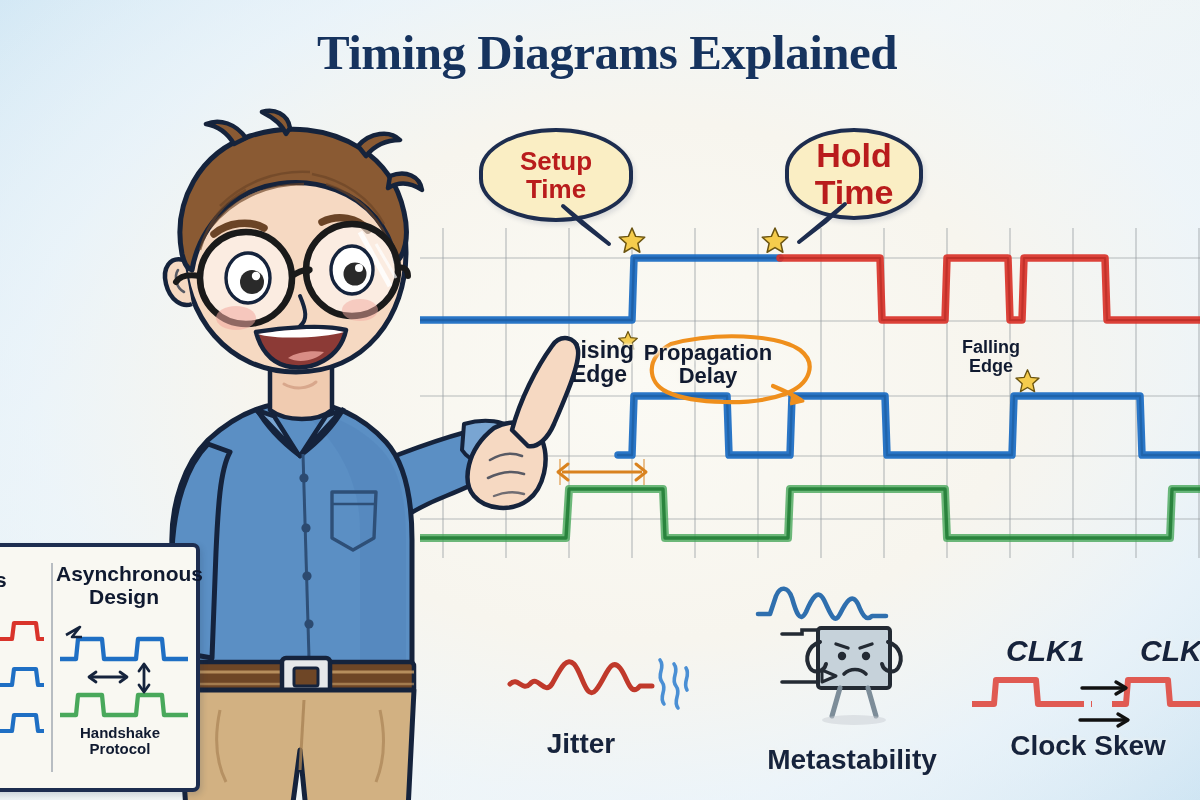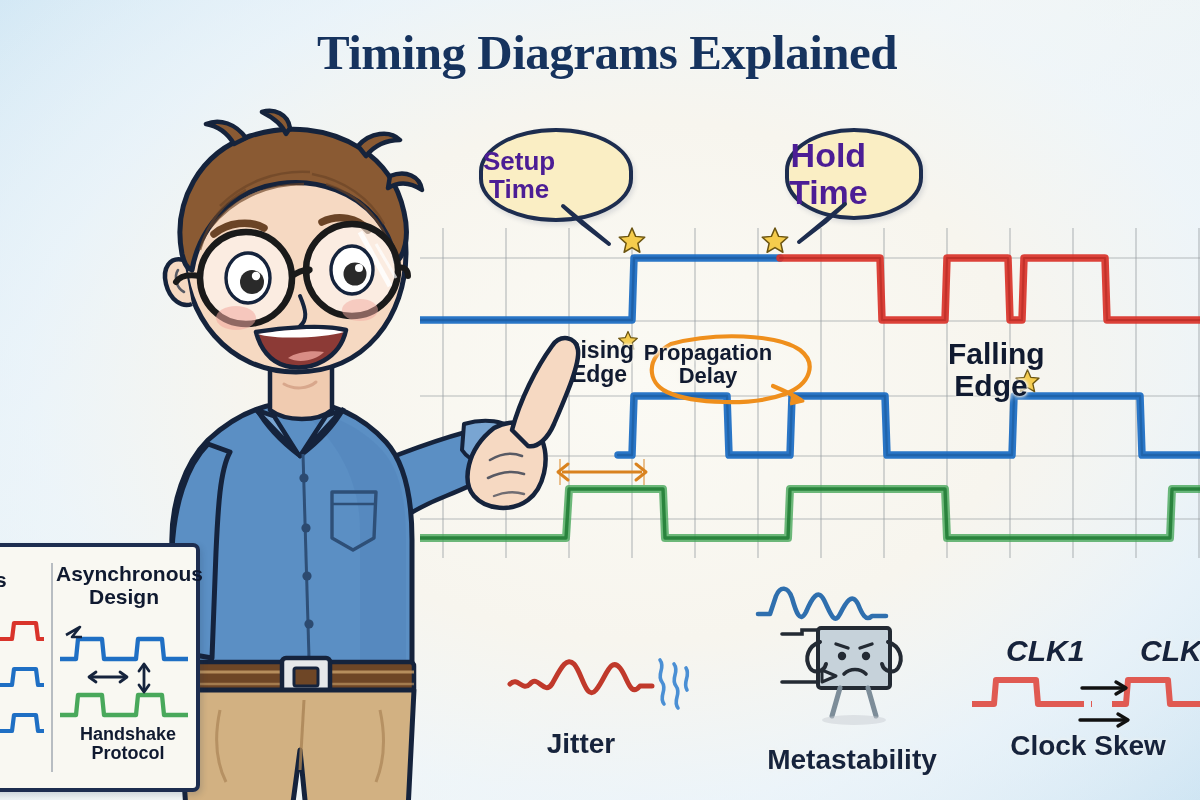--- a/index.html
+++ b/index.html
@@ -24,22 +24,22 @@
     letter-spacing:-0.5px; font-family:"Liberation Serif", serif;
     text-shadow:0 1px 0 rgba(255,255,255,0.6);
     padding-left:7px;
   }
 
   
   .bubble { position:absolute; }
   .bubble .body {
     position:relative; background:#faeec4; border:4px solid #1d2d4f;
     border-radius:50%/46%; display:flex; align-items:center;
-    text-align:center;
-    color:#4c1d95; font-weight:bold; line-height:1.08;
+    justify-content:center; text-align:center;
+    color:#b91c1c; font-weight:bold; line-height:1.08;
     box-shadow:2px 3px 5px rgba(40,60,90,0.14);
   }
   .btxt { white-space:pre-line; }
 
   
   .wlabel {
     position:absolute; color:#101a30; font-weight:bold;
     line-height:1.05; text-align:center; white-space:pre-line;
     text-shadow:0 0 3px #f7f5ee, 0 0 6px #f7f5ee, 1px 0 3px #f7f5ee;
   }
@@ -165,21 +165,21 @@
 Edge</div>
 
   <svg class="lyr" style="left:645px; top:334px;" width="172" height="72" viewBox="0 0 172 72">
     <path d="M26,10 C70,-2 132,0 155,16 C172,29 166,50 140,60 C108,72 48,70 22,58 C2,48 0,24 26,10 Z" fill="none" stroke="#ef8f1c" stroke-width="4.2" stroke-linecap="round"></path>
     <path d="M128,52 C140,57 148,61 156,66" fill="none" stroke="#ef8f1c" stroke-width="4.2" stroke-linecap="round"></path>
     <path d="M146,60 L158,67 L145,70" fill="#ef8f1c" stroke="#ef8f1c" stroke-width="3" stroke-linejoin="round"></path>
   </svg>
   <div class="wlabel lyr" style="left:632px; top:341px; width:152px; font-size:22px;">Propagation
 Delay</div>
 
-  <div class="wlabel lyr" style="left:948px; top:338px; width:86px; font-size:30px;">Falling
+  <div class="wlabel lyr" style="left:948px; top:338px; width:86px; font-size:18px;">Falling
 Edge</div>
 
   <svg class="lyr" style="left:60px; top:110px;" width="480" height="700" viewBox="0 0 480 700">
 
     <path d="M300,360 C348,340 400,322 432,316 C452,312 462,322 458,338 C452,358 420,372 386,386
              C356,398 332,412 320,430 Z" fill="#5b8fc4" stroke="#15233c" stroke-width="4.5" stroke-linejoin="round"></path>
 
     <path d="M404,314 C424,308 446,310 456,322 C462,332 458,346 444,352 C428,358 410,352 402,340 Z" fill="#79a5d2" stroke="#15233c" stroke-width="4" stroke-linejoin="round"></path>
 
     <g>
@@ -315,21 +315,21 @@
         <line x1="32" y1="52" x2="68" y2="52"></line>
         <path d="M38,47 L31,52 L38,57"></path>
         <path d="M62,47 L69,52 L62,57"></path>
 
         <line x1="86" y1="40" x2="86" y2="66"></line>
         <path d="M81,46 L86,39 L91,46"></path>
         <path d="M81,60 L86,67 L91,60"></path>
       </g>
     </svg>
 
-    <div class="lgtxt" style="left:128px; top:178px; width:136px; font-size:18px;">Handshake
+    <div class="lgtxt" style="left:120px; top:178px; width:136px; font-size:15px;">Handshake
 Protocol</div>
   </div>
 
   <svg class="lyr" style="left:510px; top:640px;" width="180" height="80" viewBox="0 0 180 80">
     <path d="M0,44 C8,36 12,52 20,44 C28,34 34,56 42,44 C50,30 56,16 64,24
              C72,32 76,62 86,50 C96,38 100,16 110,28 C118,38 120,58 130,46 L142,46" fill="none" stroke="#c0392b" stroke-width="5" stroke-linecap="round" stroke-linejoin="round"></path>
     <g stroke="#4a8fd4" stroke-width="3.6" fill="none" stroke-linecap="round">
       <path d="M150,20 C156,28 146,34 152,42 C158,50 148,56 154,64"></path>
       <path d="M164,24 C170,32 160,38 166,46 C172,54 162,60 168,68"></path>
       <path d="M176,28 C181,36 172,42 177,50"></path>

